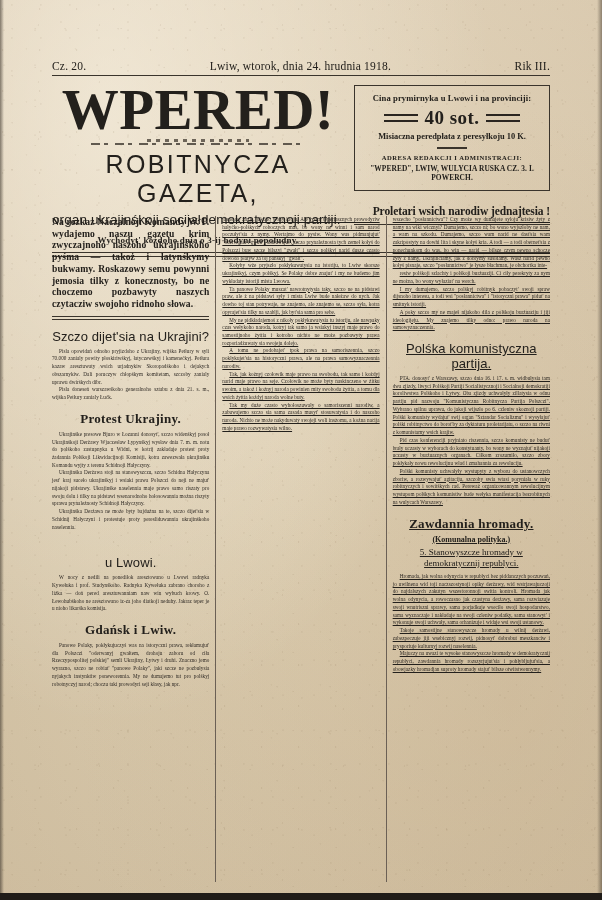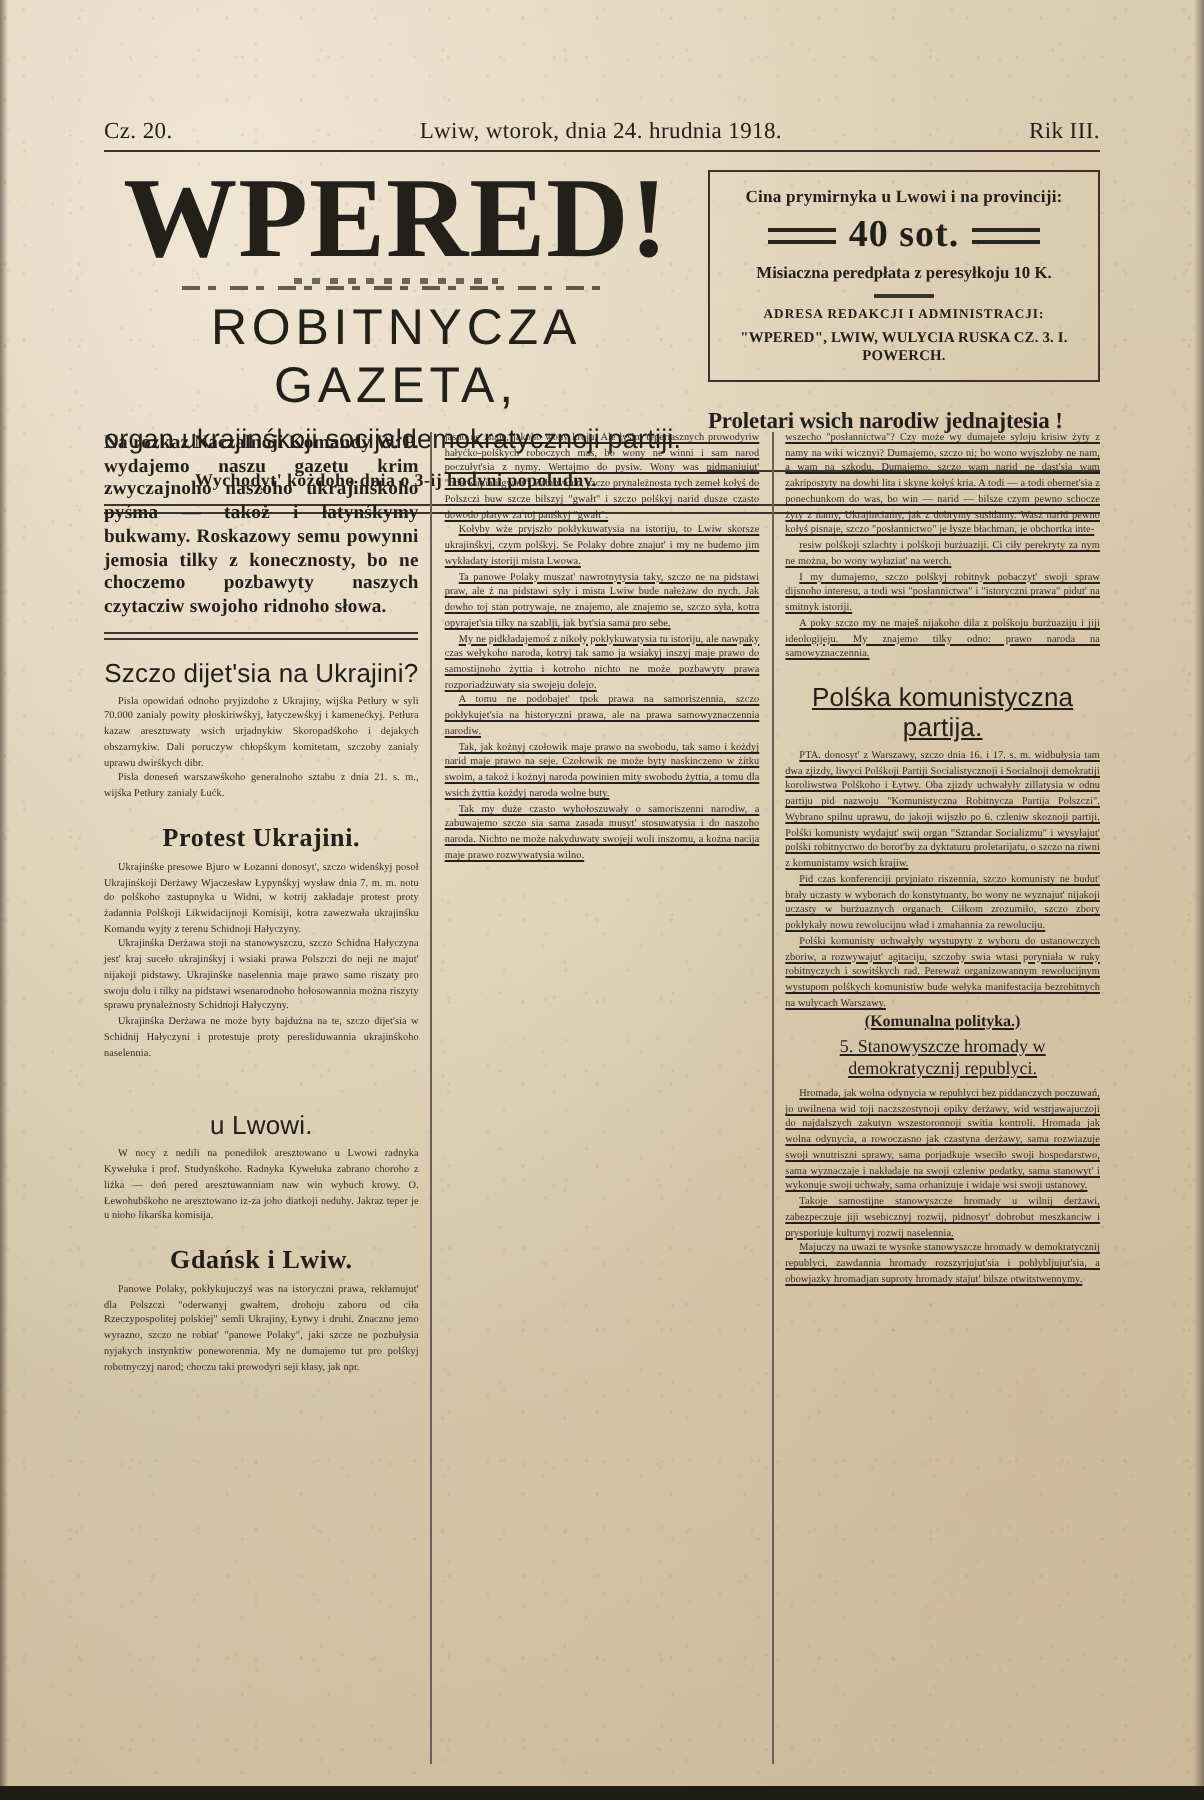--- a/index.html
+++ b/index.html
@@ -59,22 +59,22 @@
 
   .pricebox{border:1.4px solid #3a342c;padding:7px 6px 8px;text-align:center;}
   .pb1{font-size:8.6px;font-weight:700;letter-spacing:.1px;}
   .pb2{display:flex;align-items:center;justify-content:center;gap:6px;margin:4px 0 3px;}
   .pb2 .bar{flex:0 0 34px;height:0;border-top:2px solid #2a2520;border-bottom:2px solid #2a2520;height:4px;}
   .pb2 .amt{font-size:19px;font-weight:700;letter-spacing:.5px;}
   .pb3{font-size:8.4px;font-weight:700;}
   .pbdiv{width:30px;height:2px;background:#3a342c;margin:6px auto 5px;}
   .pb4{font-size:6.6px;font-weight:700;letter-spacing:.5px;}
   .pb5{font-size:7.4px;font-weight:700;letter-spacing:.1px;margin-top:3px;}
-  .slogan{font-size:11.5px;font-weight:700;text-align:left;margin-top:14px;
-    letter-spacing:-.1px;padding-bottom:18px;border-bottom:1.6px solid #3a342c;}
+  .slogan{font-size:11.5px;font-weight:700;text-align:right;margin-top:14px;
+    letter-spacing:-.1px;padding-bottom:7px;border-bottom:1.6px solid #3a342c;}
 
   .rule-dbl{margin-top:7px;border-top:1.5px solid #3a342c;
     border-bottom:1.5px solid #3a342c;height:3px;}
 
   
   .cols{position:absolute;left:52px;right:52px;top:216px;bottom:18px;
     display:flex;}
   .col{flex:1;padding:0 6px;position:relative;}
   .col+.col{border-left:1px solid #6b6055;text-decoration:underline;}
   .col:first-child{padding-left:0;}
@@ -146,21 +146,21 @@
     <div class="col">
       <div class="lead">Na rozkaz Naczalnoji Komandy W. P. wydajemo naszu gazetu krim zwyczajnoho naszoho ukrajinśkoho pyśma — takoż i łatynśkymy bukwamy. Roskazowy semu powynni jemosia tilky z konecznosty, bo ne choczemo pozbawyty naszych czytacziw swojoho ridnoho słowa.</div>
       <div class="rule-lead"></div>
 
       <h2 class="hl">Szczo dijet'sia na Ukrajini?</h2>
       <div class="body">
         <p>Pisla opowidań odnoho pryjizdoho z Ukrajiny, wijśka Petłury w syli 70.000 zanialy powity płoskiriwśkyj, łatyczewśkyj i kamenećkyj. Petłura kazaw aresztuwaty wsich urjadnykiw Skoropadśkoho i dejakych obszarnykiw. Dali poruczyw chłopśkym komitetam, szczoby zanialy uprawu dwirśkych dibr.</p>
         <p>Pisla doneseń warszawśkoho generalnoho sztabu z dnia 21. s. m., wijśka Petłury zanialy Łućk.</p>
       </div>
 
-      <h2 class="hl b">Protest Ukrajini.</h2>
+      <h2 class="hl b">Protest Ukrajiny.</h2>
       <div class="body">
         <p>Ukrajinśke presowe Bjuro w Łozanni donosyt', szczo widenśkyj posoł Ukrajinśkoji Derżawy Wjaczesław Łypynśkyj wysław dnia 7. m. m. notu do polśkoho zastupnyka u Widni, w kotrij zakładaje protest proty żadannia Polśkoji Likwidacijnoji Komisiji, kotra zawezwała ukrajinśku Komandu wyjty z terenu Schidnoji Hałyczyny.</p>
         <p>Ukrajinśka Derżawa stoji na stanowyszczu, szczo Schidna Hałyczyna jest' kraj suceło ukrajinśkyj i wsiaki prawa Polszczi do neji ne majut' nijakoji pidstawy. Ukrajinśke naselennia maje prawo samo riszaty pro swoju dolu i tilky na pidstawi wsenarodnoho hołosowannia można riszyty sprawu prynależnosty Schidnoji Hałyczyny.</p>
         <p>Ukrajinśka Derżawa ne może byty bajdużna na te, szczo dijet'sia w Schidnij Hałyczyni i protestuje proty peresliduwannia ukrajinśkoho naselennia.</p>
       </div>
 
       <h2 class="hl">
         <br>
         <span>u Lwowi.</span>
       </h2>
@@ -194,20 +194,21 @@
         <p>A poky szczo my ne maješ nijakoho dila z polśkoju burżuaziju i jiji ideologijeju. My znajemo tilky odno: prawo naroda na samowyznaczennia.</p>
       </div>
 
       <h2 class="hl">Polśka komunistyczna partija.</h2>
       <div class="body">
         <p>PTA. donosyt' z Warszawy, szczo dnia 16. i 17. s. m. widbułysia tam dwa zjizdy, liwyci Polśkoji Partiji Socialistycznoji i Socialnoji demokratiji koroliwstwa Polśkoho i Łytwy. Oba zjizdy uchwałyły zillatysia w odnu partiju pid nazwoju "Komunistyczna Robitnycza Partija Polszczi". Wybrano spilnu uprawu, do jakoji wijszło po 6. czleniw skoznoji partiji. Polśki komunisty wydajut' swij organ "Sztandar Socializmu" i wysyłajut' polśki robitnyctwo do borot'by za dyktaturu proletarijatu, o szczo na riwni z komunistamy wsich krajiw.</p>
         <p>Pid czas konferenciji pryjniato riszennia, szczo komunisty ne budut' brały uczasty w wyborach do konstytuanty, bo wony ne wyznajut' nijakoji uczasty w burżuaznych organach. Ciłkom zrozumiło, szczo zbory pokłykały nowu rewolucijnu wład i zmahannia za rewoluciju.</p>
         <p>Polśki komunisty uchwałyły wystupyty z wyboru do ustanowczych zboriw, a rozwywajut' agitaciju, szczoby swia wtasi poryniała w ruky robitnyczych i sowitśkych rad. Pereważ organizowannym rewolucijnym wystupom polśkych komunistiw bude wełyka manifestacija bezrobitnych na wulycach Warszawy.</p>
       </div>
 
+      <h2 class="hl b">Zawdannia hromady.</h2>
       <div class="sub">(Komunalna polityka.)</div>
       <div class="sub2">5. Stanowyszcze hromady w demokratycznij republyci.</div>
       <div class="body">
         <p>Hromada, jak wolna odynycia w republyci bez piddanczych poczuwań, jo uwilnena wid toji naczszostynoji opiky derżawy, wid wstrjawajuczoji do najdalszych zakutyn wszestoronnoji switia kontroli. Hromada jak wolna odynycia, a rowoczasno jak czastyna derżawy, sama rozwiazuje swoji wnutriszni sprawy, sama porjadkuje wseciło swoji hospodarstwo, sama wyznaczaje i nakładaje na swoji czleniw podatky, sama stanowyt' i wykonuje swoji uchwały, sama orhanizuje i widaje wsi swoji ustanowy.</p>
         <p>Takoje samostijne stanowyszcze hromady u wilnij derżawi, zabezpeczuje jiji wsebicznyj rozwij, pidnosyt' dobrobut meszkanciw i prysporiuje kulturnyj rozwij naselennia.</p>
         <p>Majuczy na uwazi te wysoke stanowyszcze hromady w demokratycznij republyci, zawdannia hromady rozszyrjujut'sia i pohłybljujut'sia, a obowjazky hromadjan suproty hromady stajut' bilsze otwitstwennymy.</p>
       </div>
     </div>
 
   </div>

